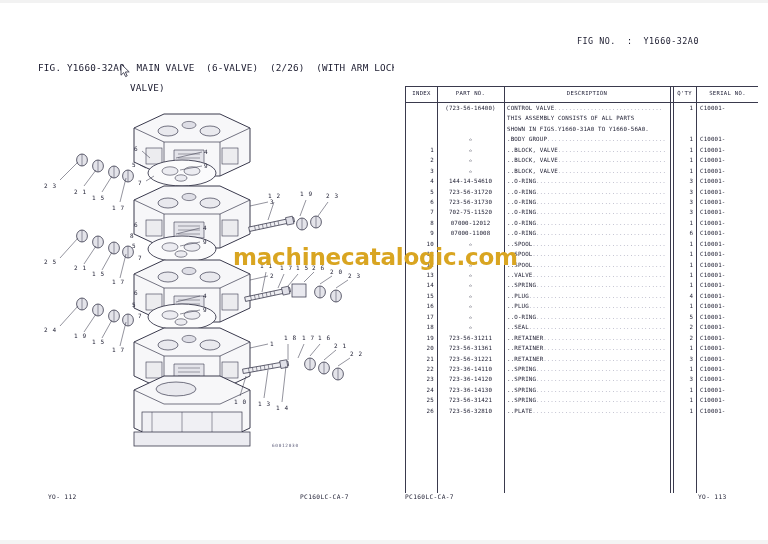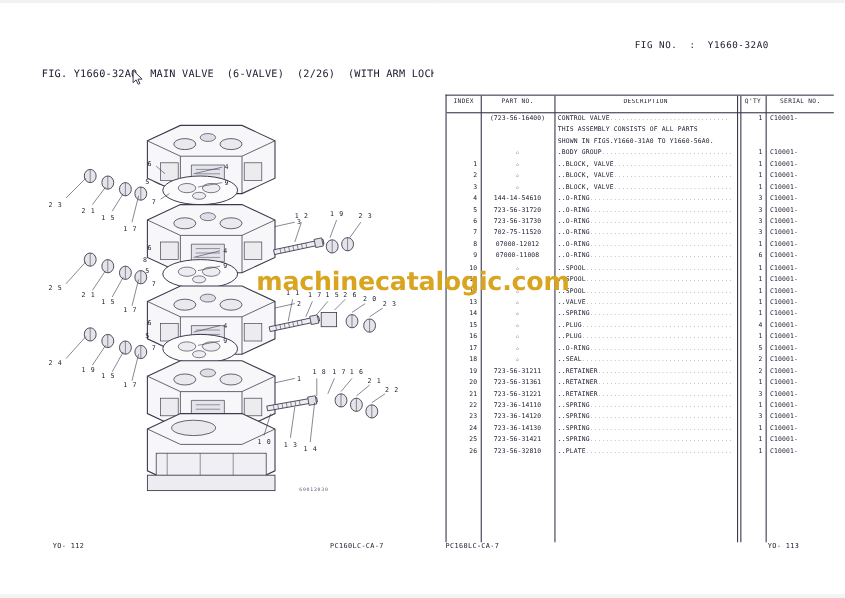--- a/index.html
+++ b/index.html
@@ -88,21 +88,21 @@
 </head>
 <body>
 
 <div id="page">
 
   <div class="edge-top"></div>
   <div class="edge-bottom"></div>
 
   <div id="left-page">
 
-    <div id="fig-title"><span>FIG. Y1660-32A0  MAIN VALVE  (6-VALVE)  (2/26)  (WITH ARM LOCK</span></div>
+    <div id="fig-title"><span>FIG. Y1660-32A0  MAIN VALVE  (6-VALVE)  (2/26)  (WITH ARM LOCK</span><span class="l2">VALVE)</span></div>
 
     <svg id="cursor" viewBox="0 0 11 15">
       <path d="M1 1 L1 12.2 L3.7 9.6 L5.6 13.6 L7.2 12.9 L5.4 9.0 L9.2 8.9 Z" fill="#ffffff" stroke="#3a3a4d" stroke-width="0.9" stroke-linejoin="round"></path>
     </svg>
 
     <div id="drawing">
       <svg width="340" height="345" viewBox="0 0 340 345">
         <defs>
           <g id="valveBlock">
             <path d="M0 14 L30 0 L86 0 L116 14 L116 48 L86 62 L30 62 L0 48 Z" fill="#f7f7f9" stroke="#3a3a4d" stroke-width="1"></path>

